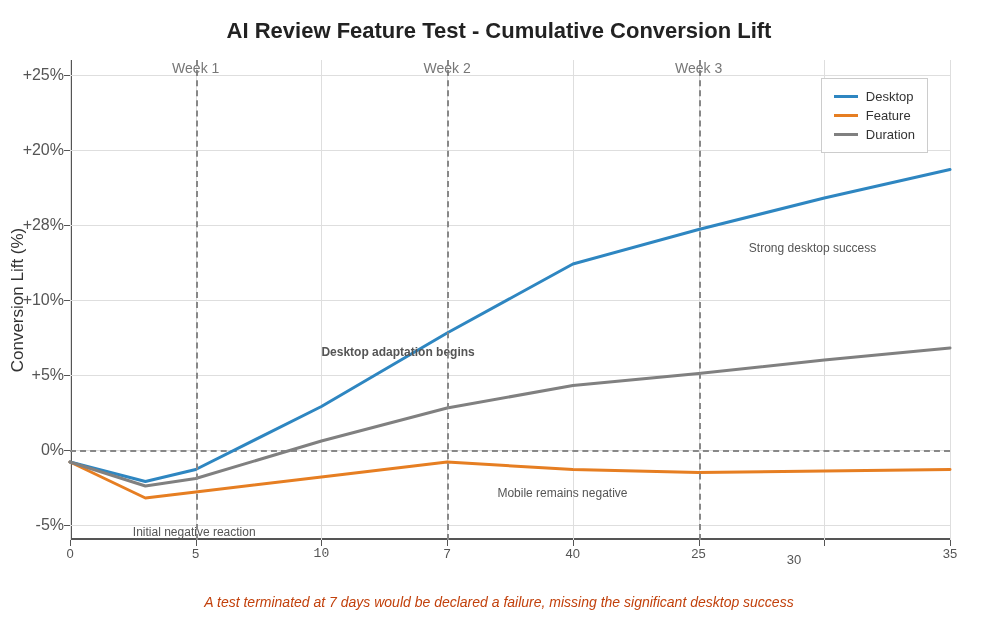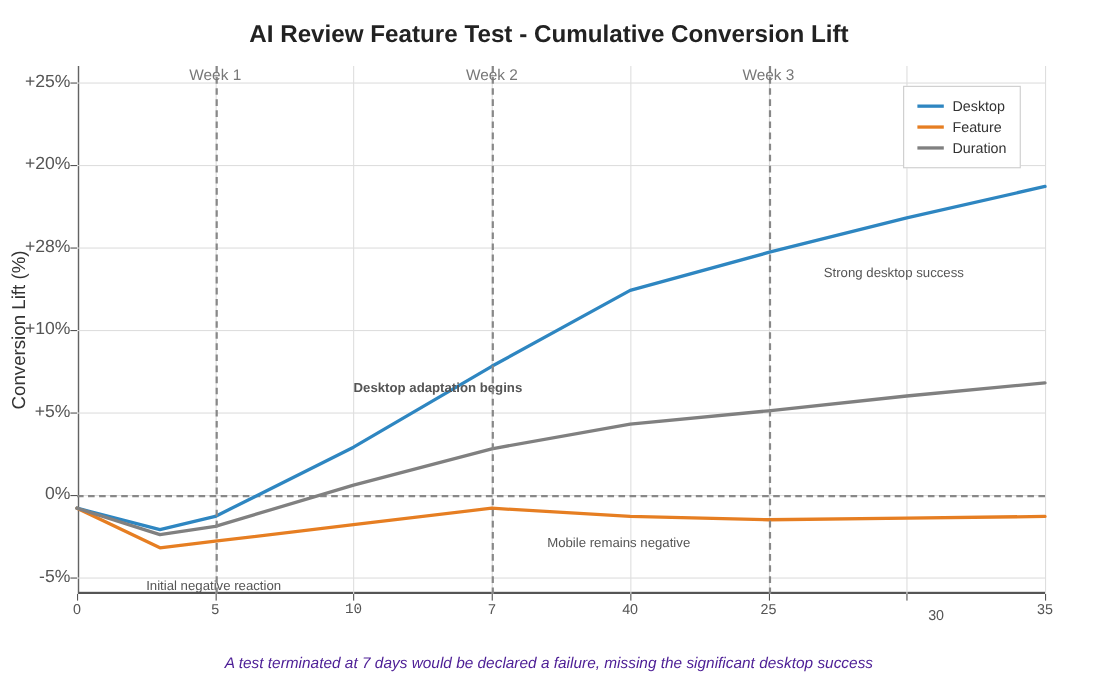--- a/index.html
+++ b/index.html
@@ -162,21 +162,21 @@
     border-top-style: solid;
   }
   .subtitle {
     position: absolute;
     left: 0;
     width: 100%;
     bottom: 8px;
     text-align: center;
     font-size: 14px;
     font-style: italic;
-    color: #4c1d95;
+    color: #c2410c;
   }
 </style>
 </head>
 <body>
 
 <div class="stage">
 
   <div class="title">AI Review Feature Test - Cumulative Conversion Lift</div>
 
   <div class="plot">
@@ -256,21 +256,21 @@
         <div class="xlabel" style="left: 125.714px;">5</div>
         <div class="xtick" style="left: 251.429px;"></div>
         <div class="xlabel" style="left: 251.429px; font-family: Liberation Mono, monospace;">10</div>
         <div class="xtick" style="left: 377.143px;"></div>
         <div class="xlabel" style="left: 377.143px;">7</div>
         <div class="xtick" style="left: 502.857px;"></div>
         <div class="xlabel" style="left: 502.857px;">40</div>
         <div class="xtick" style="left: 628.571px;"></div>
         <div class="xlabel" style="left: 628.571px; text-align: right;">25</div>
         <div class="xtick" style="left: 754.286px;"></div>
-        <div class="xlabel" style="left: 781px; margin-top: 12px;">30</div>
+        <div class="xlabel" style="left: 724px; margin-top: 12px;">30</div>
         <div class="xtick" style="left: 880px;"></div>
         <div class="xlabel" style="left: 880px;">35</div>
       </div>
     <div id="weeks-layer">
         <div class="weekline" style="left: 125.714px;"></div>
         <div class="weeklabel" style="left: 125.714px;">Week 1</div>
         <div class="weekline" style="left: 377.143px;"></div>
         <div class="weeklabel" style="left: 377.143px;">Week 2</div>
         <div class="weekline" style="left: 628.571px;"></div>
         <div class="weeklabel" style="left: 628.571px;">Week 3</div>

